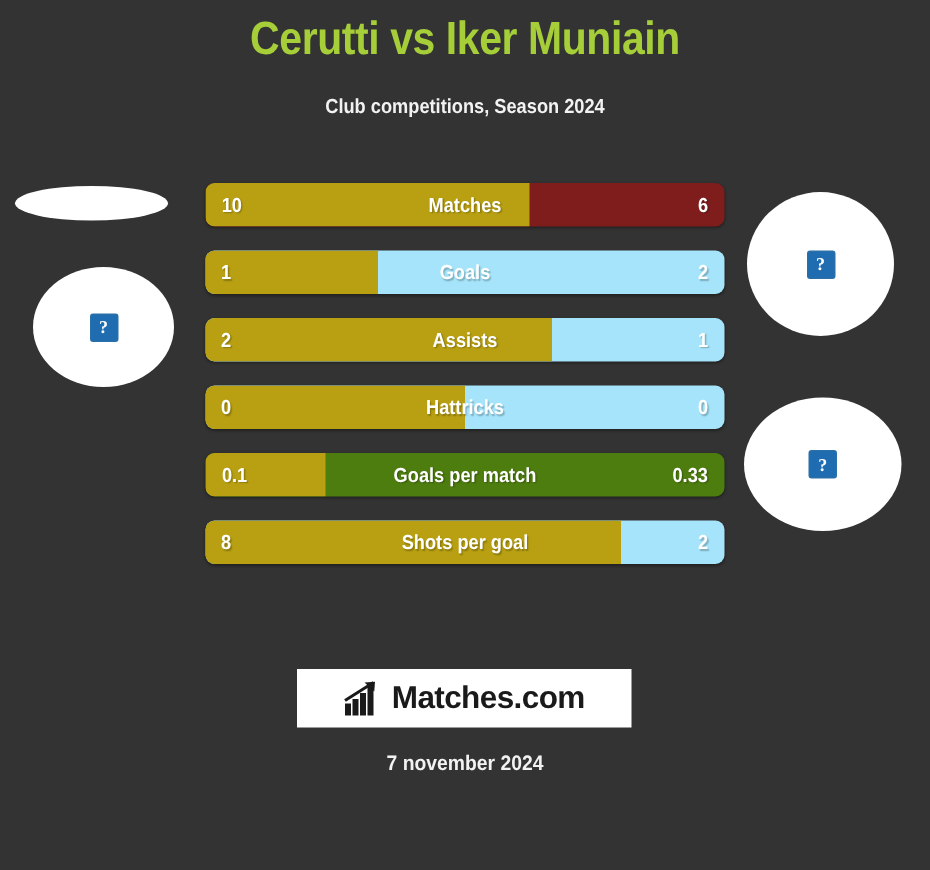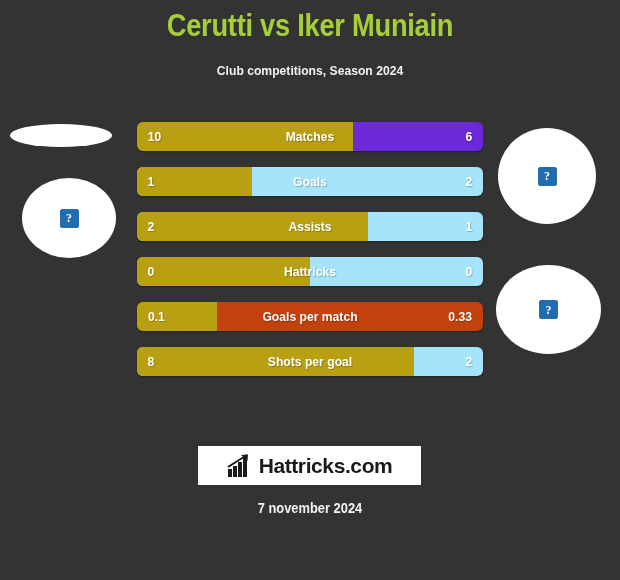--- a/index.html
+++ b/index.html
@@ -176,21 +176,21 @@
 </div>
 
 <div class="avatar" id="avatar-away-main">
   <span class="broken-img">?</span>
 </div>
 <div class="avatar" id="avatar-away-bot">
   <span class="broken-img">?</span>
 </div>
 
 <div id="stats">
-    <div class="stat-row" style="background: #6d28d9; text-decoration: underline;">
+    <div class="stat-row" style="background: #7f1d1d; text-decoration: underline;">
       <div class="stat-fill" style="width: 62.5%; background: rgb(184, 160, 18);"></div>
       <div class="stat-value home">10</div>
       <div class="stat-label">Matches</div>
       <div class="stat-value away">6</div>
     </div>
     <div class="stat-row" style="background: rgb(165, 228, 250);">
       <div class="stat-fill" style="width: 33.3%; background: rgb(184, 160, 18);"></div>
       <div class="stat-value home">1</div>
       <div class="stat-label">Goals</div>
       <div class="stat-value away">2</div>
@@ -200,21 +200,21 @@
       <div class="stat-value home">2</div>
       <div class="stat-label">Assists</div>
       <div class="stat-value away">1</div>
     </div>
     <div class="stat-row" style="background: rgb(165, 228, 250);">
       <div class="stat-fill" style="width: 50%; background: rgb(184, 160, 18);"></div>
       <div class="stat-value home">0</div>
       <div class="stat-label">Hattricks</div>
       <div class="stat-value away">0</div>
     </div>
-    <div class="stat-row" style="background: #c2410c;">
+    <div class="stat-row" style="background: #4d7c0f;">
       <div class="stat-fill" style="width: 23.2%; background: rgb(184, 160, 18);"></div>
       <div class="stat-value home">0.1</div>
       <div class="stat-label">Goals per match</div>
       <div class="stat-value away">0.33</div>
     </div>
     <div class="stat-row" style="background: rgb(165, 228, 250);">
       <div class="stat-fill" style="width: 80%; background: rgb(184, 160, 18);"></div>
       <div class="stat-value home">8</div>
       <div class="stat-label">Shots per goal</div>
       <div class="stat-value away">2</div>
@@ -223,16 +223,16 @@
 
 <div id="brand-logo">
   <svg class="chart-icon" width="26" height="24" viewBox="0 0 26 24">
     <rect x="1" y="15" width="4" height="8" fill="#1a1a1a"></rect>
     <rect x="6" y="12" width="4" height="11" fill="#1a1a1a"></rect>
     <rect x="11" y="8" width="4" height="15" fill="#1a1a1a"></rect>
     <rect x="16" y="4" width="4" height="19" fill="#1a1a1a"></rect>
     <path d="M1 13 L20 1" stroke="#1a1a1a" stroke-width="2" fill="none"></path>
     <path d="M14 1 L21 0.5 L20.5 7 Z" fill="#1a1a1a"></path>
   </svg>
-  <span id="brand-name">Hattricks.com</span>
+  <span id="brand-name">Matches.com</span>
 </div>
 
 <div id="footer-date">7 november 2024</div>
 
 </body></html>

